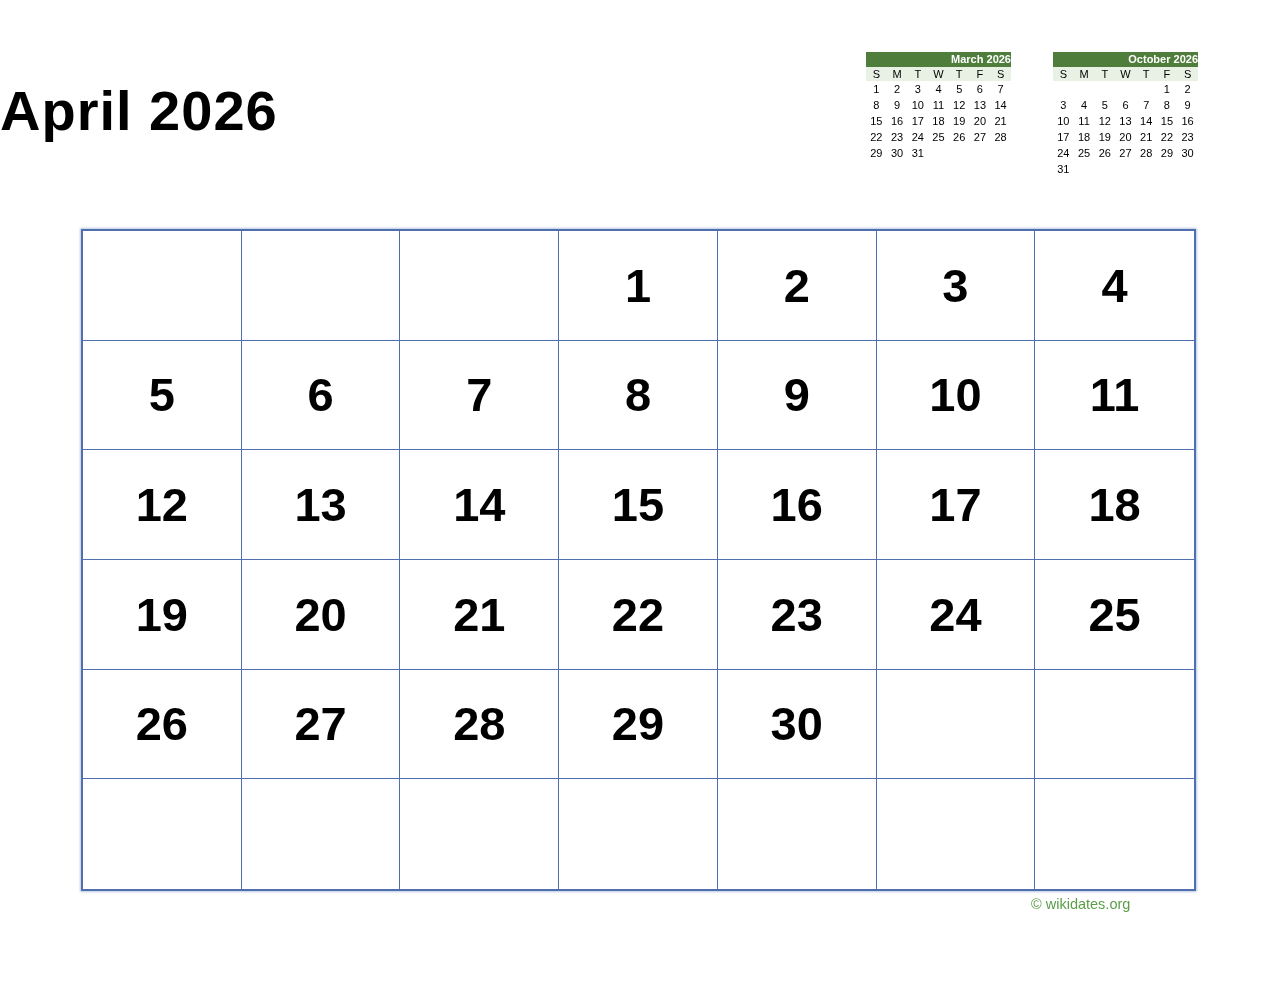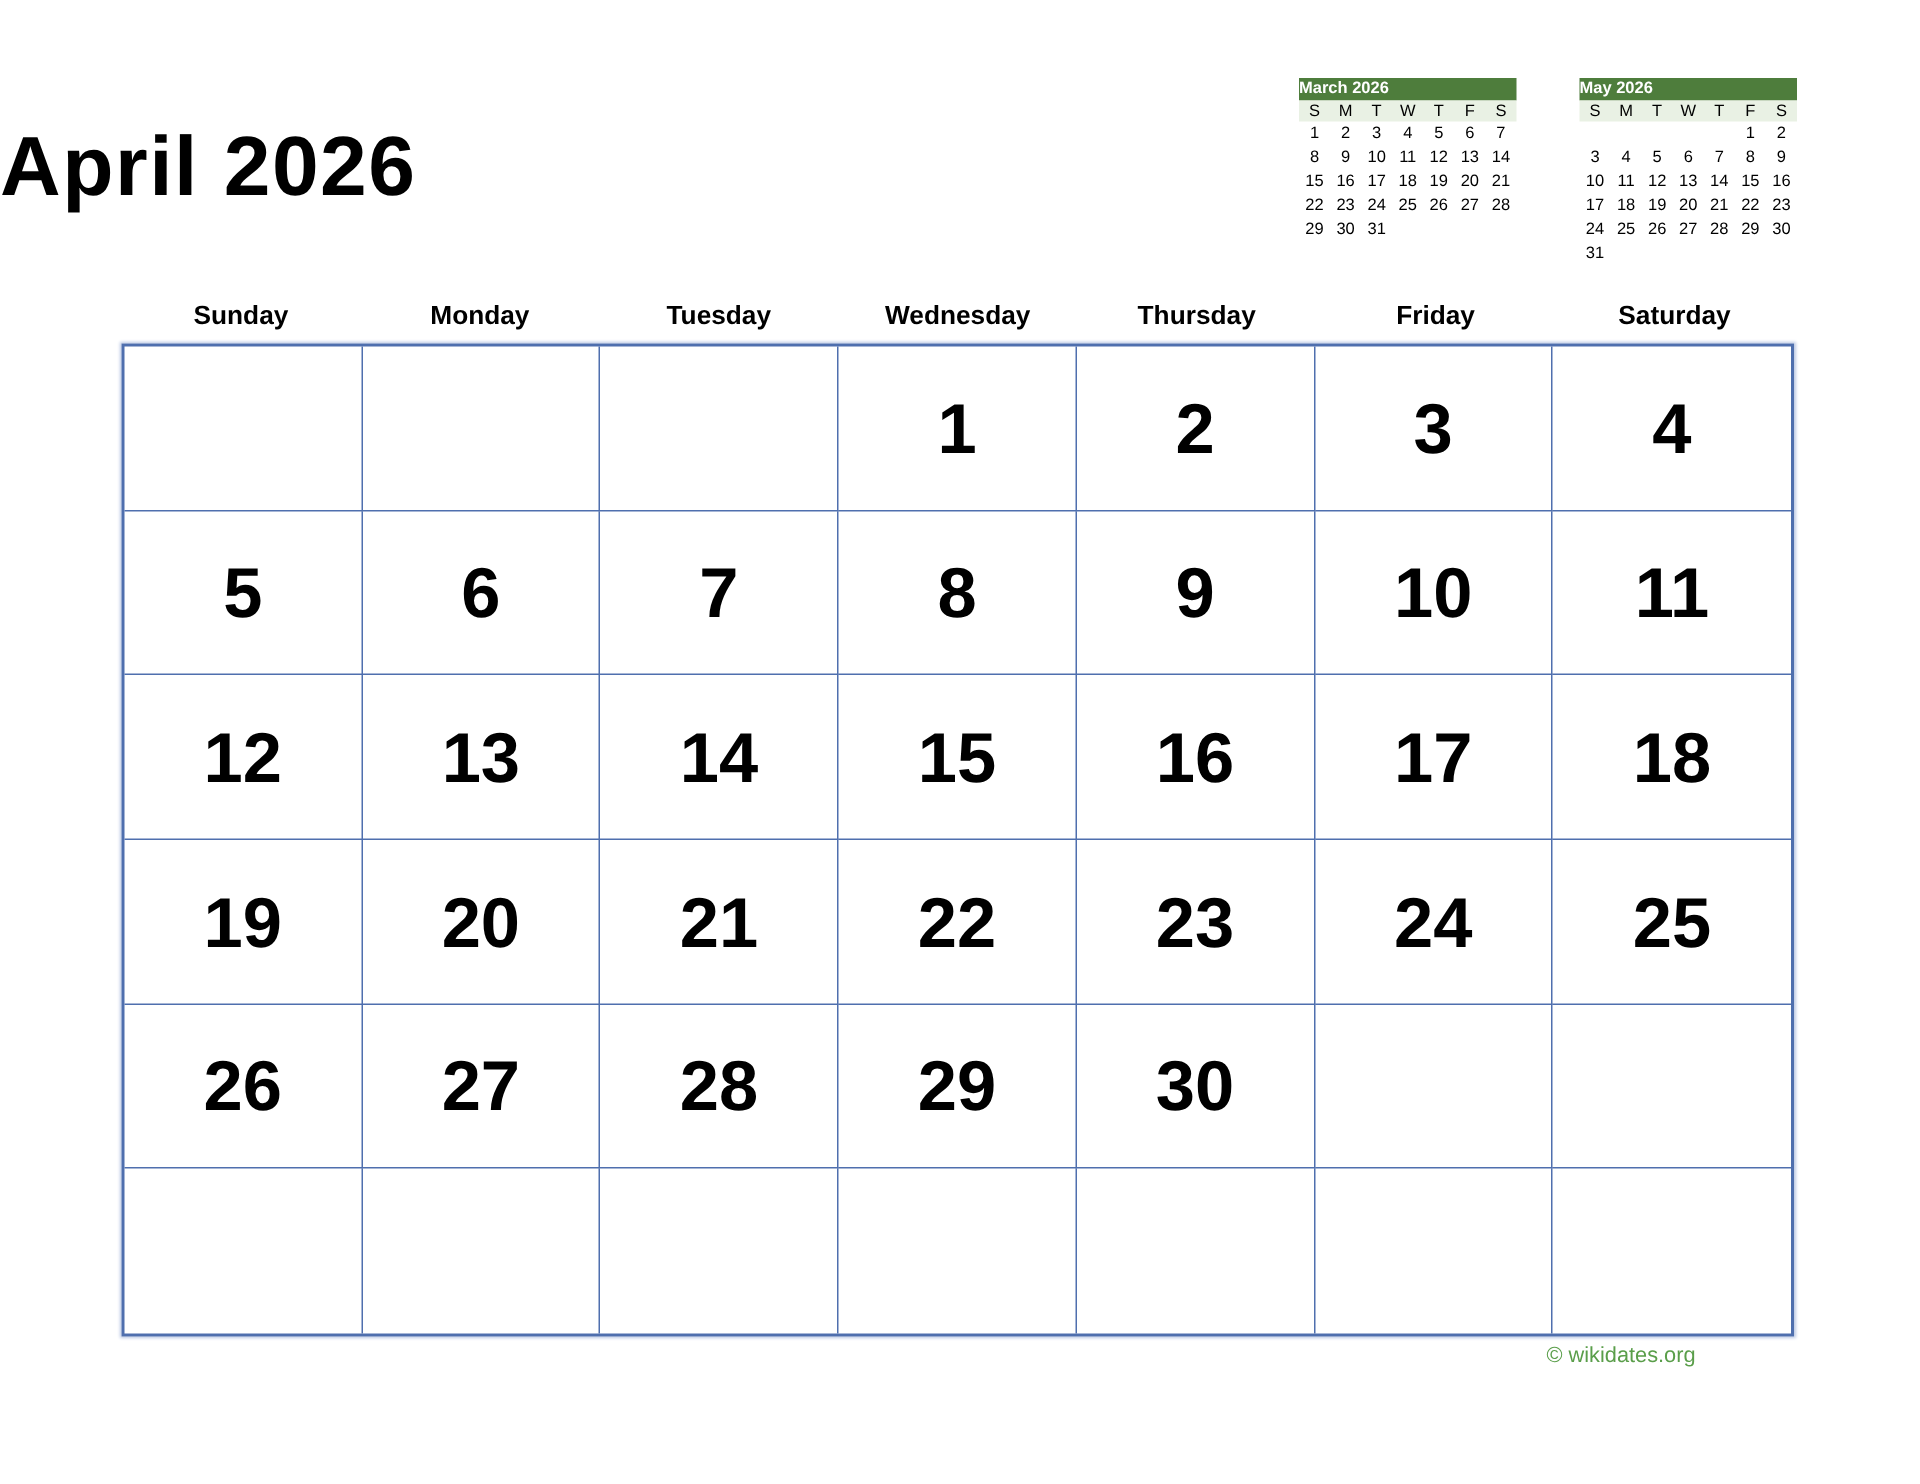--- a/index.html
+++ b/index.html
@@ -14,21 +14,21 @@
   .page{position:relative;width:1280px;height:989px;overflow:hidden;background:#fff;}
 
   
   .title{position:absolute;top:78px;left:0;width:950px;text-align:left;
     font-size:56px;font-weight:700;letter-spacing:1px;}
 
   
   .minis{position:absolute;top:52px;left:866px;display:flex;gap:42px;}
   .mini{width:145px;font-size:11px;line-height:1;}
   .mini-title{background:var(--mini-header-bg);color:#fff;font-weight:700;
-    text-align:left;height:15px;line-height:15px;font-size:11px;}
+    text-align:right;height:15px;line-height:15px;font-size:11px;}
   .mini-dayrow{display:grid;grid-template-columns:repeat(7,1fr);
     background:var(--mini-dayrow-bg);height:14px;}
   .mini-dayrow span{text-align:center;line-height:14px;font-size:11px;}
   .mini-week{display:grid;grid-template-columns:repeat(7,1fr);height:16px;}
   .mini-week span{text-align:center;line-height:16px;font-size:11px;}
 
   
   .day-headers{position:absolute;top:200px;left:81px;width:1115px;
     display:grid;grid-template-columns:repeat(7,1fr);}
   .day-headers span{text-align:center;font-weight:700;font-size:17.5px;}
@@ -108,21 +108,21 @@
           <span>29</span>
           <span>30</span>
           <span>31</span>
           <span></span>
           <span></span>
           <span></span>
           <span></span>
         </div>
       </div>
       <div class="mini">
-        <div class="mini-title">May 2026</div>
+        <div class="mini-title">October 2026</div>
         <div class="mini-dayrow">
           <span>S</span>
           <span>M</span>
           <span>T</span>
           <span>W</span>
           <span>T</span>
           <span>F</span>
           <span>S</span>
         </div>
         <div class="mini-week">
@@ -175,29 +175,20 @@
           <span></span>
           <span></span>
           <span></span>
           <span></span>
           <span></span>
           <span></span>
         </div>
       </div>
     </div>
 
-  <div class="day-headers">
-      <span>Sunday</span>
-      <span>Monday</span>
-      <span>Tuesday</span>
-      <span>Wednesday</span>
-      <span>Thursday</span>
-      <span>Friday</span>
-      <span>Saturday</span>
-    </div>
 
   <div class="grid">
       <div class="cell"></div>
       <div class="cell"></div>
       <div class="cell"></div>
       <div class="cell">1</div>
       <div class="cell">2</div>
       <div class="cell">3</div>
       <div class="cell">4</div>
       <div class="cell">5</div>

